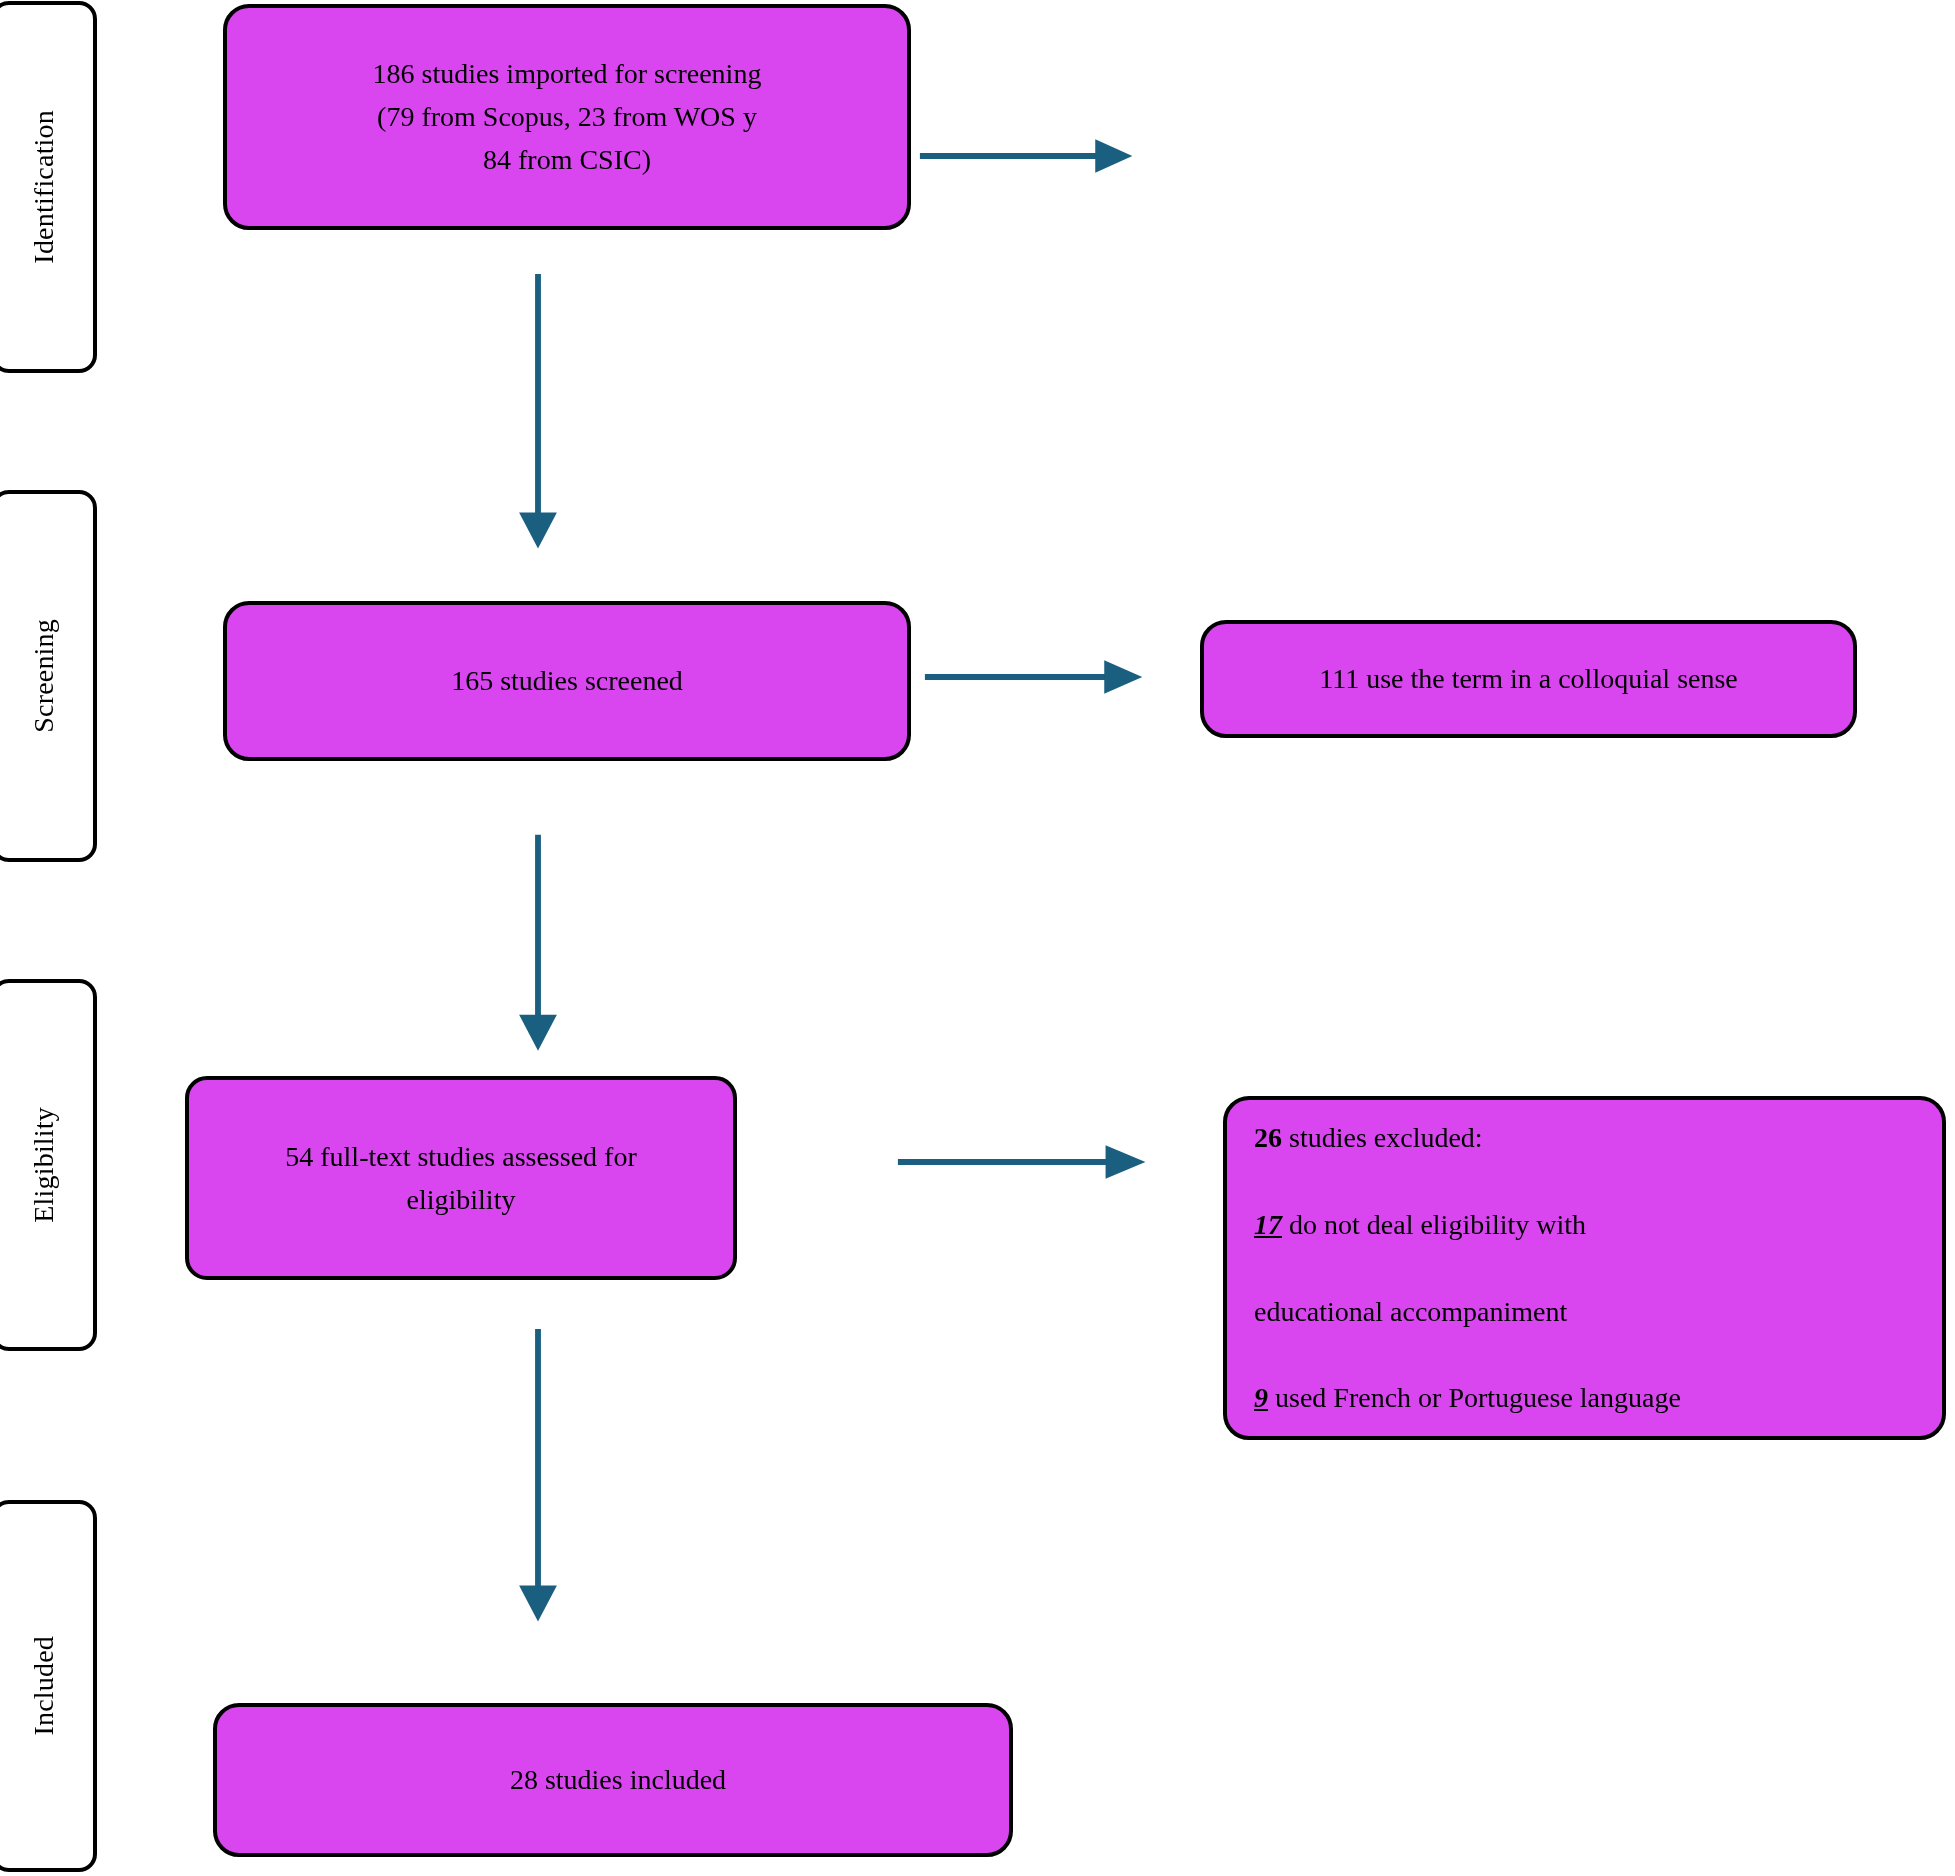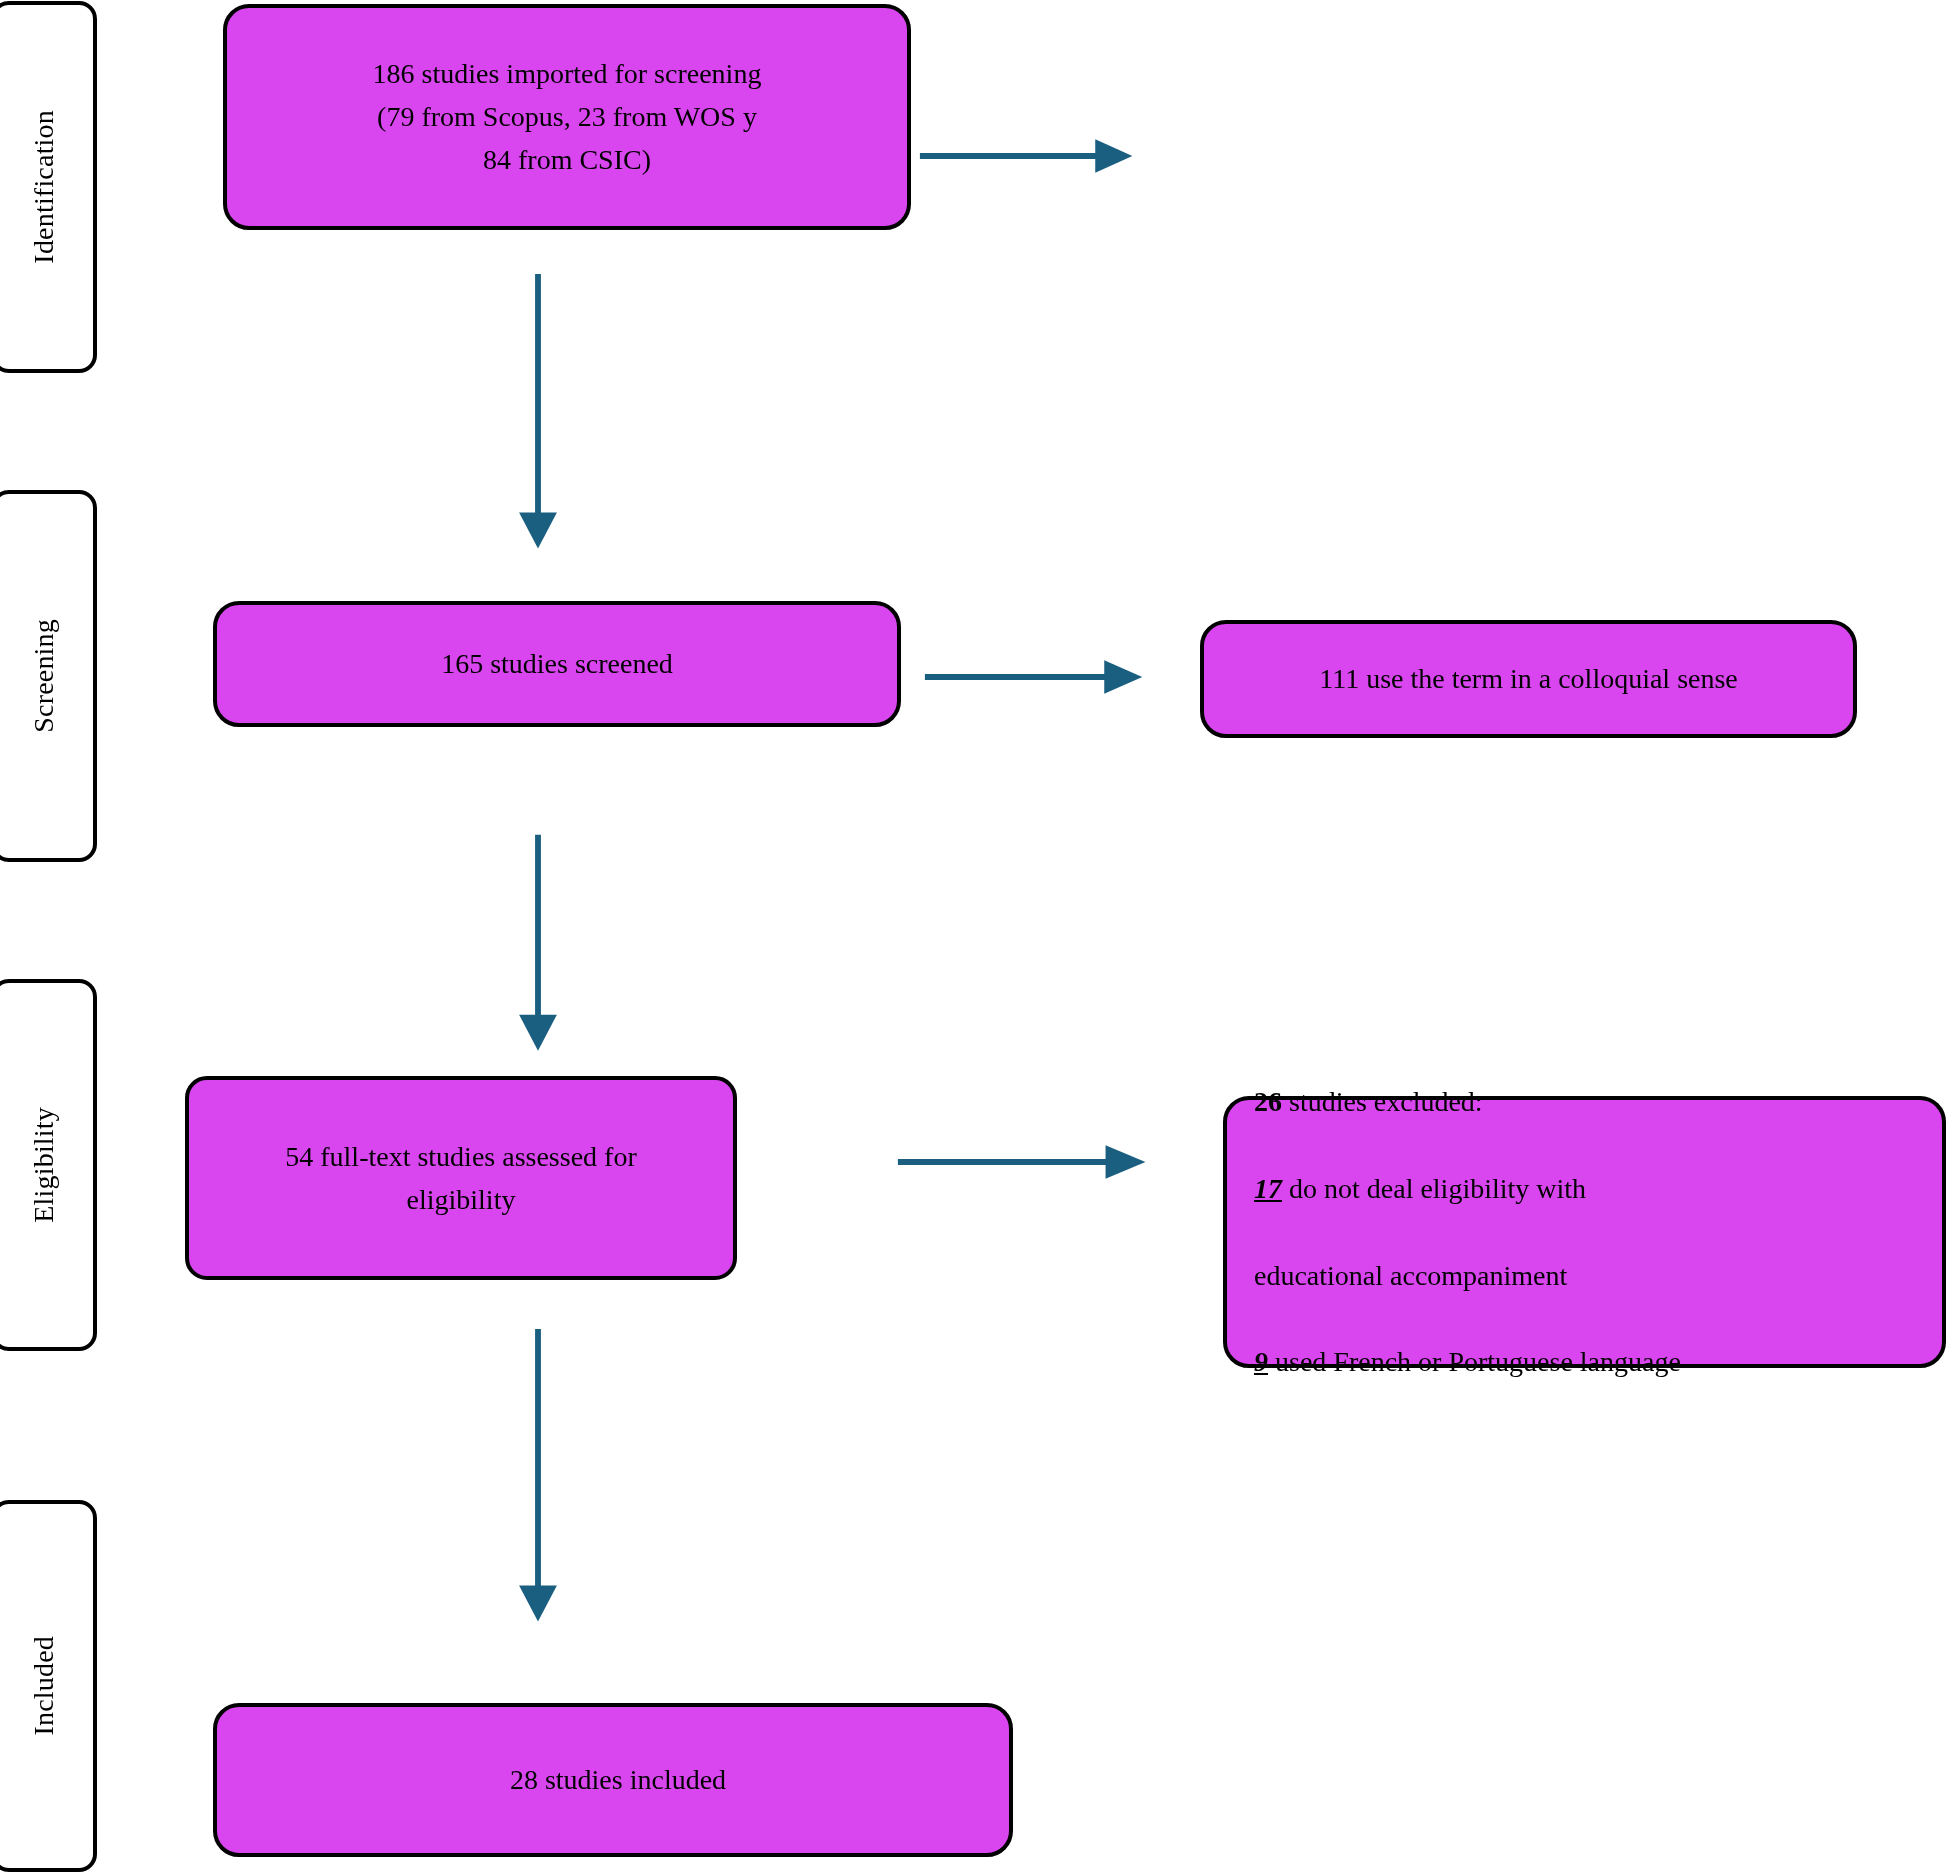--- a/index.html
+++ b/index.html
@@ -103,21 +103,21 @@
   </div>
 
 
   <div class="arrow" style="left:511px; top:272px; width:54px; height:281px;">
     <svg width="54" height="281" viewBox="0 0 120 620" aria-hidden="true">
       <line x1="60" y1="2" x2="60" y2="540" stroke="#1A5E80" stroke-width="13"></line>
       <polygon points="18,532 102,532 60,612" fill="#1A5E80"></polygon>
     </svg>
   </div>
 
-  <div class="flow-box center-text" style="left:213px; top:601px; width:688px; height:126px;">
+  <div class="flow-box center-text" style="left:223px; top:601px; width:688px; height:160px;">
     <span class="btext">165 studies screened</span>
   </div>
 
   <div class="arrow" style="left:924px; top:652px; width:240px; height:50px;">
     <svg width="240" height="50" viewBox="0 0 530 110" aria-hidden="true">
       <line x1="2" y1="55" x2="408" y2="55" stroke="#1A5E80" stroke-width="13"></line>
       <polygon points="398,18 482,55 398,92" fill="#1A5E80"></polygon>
     </svg>
   </div>
 
@@ -137,21 +137,21 @@
 eligibility</span>
   </div>
 
   <div class="arrow" style="left:897px; top:1137px; width:272px; height:50px;">
     <svg width="272" height="50" viewBox="0 0 600 110" aria-hidden="true">
       <line x1="2" y1="55" x2="470" y2="55" stroke="#1A5E80" stroke-width="13"></line>
       <polygon points="460,18 548,55 460,92" fill="#1A5E80"></polygon>
     </svg>
   </div>
 
-  <div class="flow-box left-text" style="left:1223px; top:1096px; width:723px; height:272px;">
+  <div class="flow-box left-text" style="left:1223px; top:1096px; width:723px; height:344px;">
     <span class="btext reasons">
       <span class="line">
         <span class="lead-bold">26</span><span> studies excluded:</span>
       </span>
       <span class="line">
         <span class="lead-bolditalic">17</span><span> do not deal eligibility with</span>
       </span>
       <span class="line">
         <span>educational accompaniment</span>
       </span>

